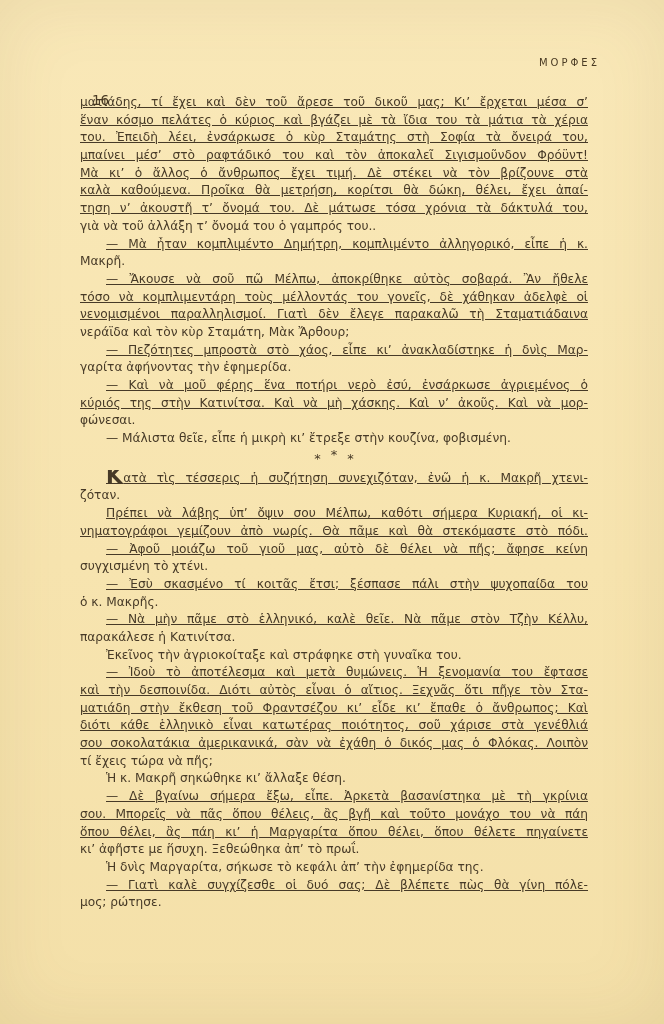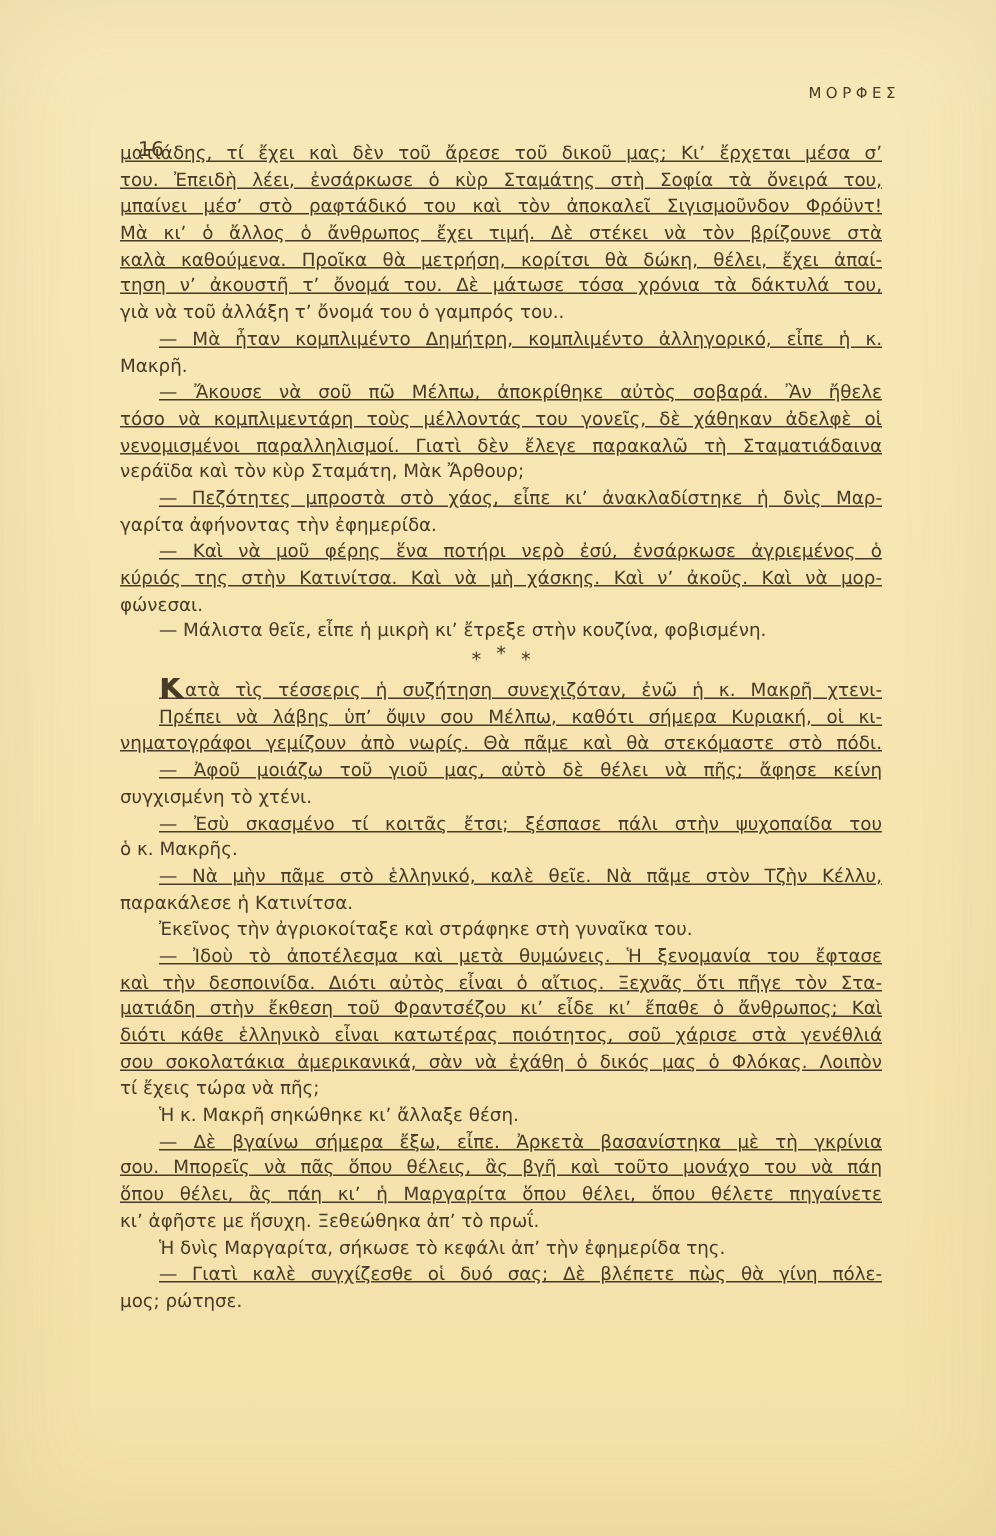--- a/index.html
+++ b/index.html
@@ -80,40 +80,42 @@
 <body style="color: rgb(71, 58, 39);">
 
 <div class="vignette"></div>
 
 <div class="running-header">ΜΟΡΦΕΣ</div>
 
 <div class="page-number">16</div>
 
 <div class="body-text">
     <div class="line just">ματιάδης, τί ἔχει καὶ δὲν τοῦ ἄρεσε τοῦ δικοῦ μας; Κι’ ἔρχεται μέσα σ’</div>
+    <div class="line just">ἕναν κόσμο πελάτες ὁ κύριος καὶ βγάζει μὲ τὰ ἴδια του τὰ μάτια τὰ χέρια</div>
     <div class="line just">του. Ἐπειδὴ λέει, ἐνσάρκωσε ὁ κὺρ Σταμάτης στὴ Σοφία τὰ ὄνειρά του,</div>
     <div class="line just">μπαίνει μέσ’ στὸ ραφτάδικό του καὶ τὸν ἀποκαλεῖ Σιγισμοῦνδον Φρόϋντ!</div>
     <div class="line just">Μὰ κι’ ὁ ἄλλος ὁ ἄνθρωπος ἔχει τιμή. Δὲ στέκει νὰ τὸν βρίζουνε στὰ</div>
     <div class="line just">καλὰ καθούμενα. Προῖκα θὰ μετρήση, κορίτσι θὰ δώκη, θέλει, ἔχει ἀπαί-</div>
     <div class="line just">τηση ν’ ἀκουστῆ τ’ ὄνομά του. Δὲ μάτωσε τόσα χρόνια τὰ δάκτυλά του,</div>
     <div class="line">γιὰ νὰ τοῦ ἀλλάξη τ’ ὄνομά του ὁ γαμπρός του..</div>
     <div class="line just ind">— Μὰ ἦταν κομπλιμέντο Δημήτρη, κομπλιμέντο ἀλληγορικό, εἶπε ἡ κ.</div>
     <div class="line">Μακρῆ.</div>
     <div class="line just ind">— Ἄκουσε νὰ σοῦ πῶ Μέλπω, ἀποκρίθηκε αὐτὸς σοβαρά. Ἂν ἤθελε</div>
     <div class="line just">τόσο νὰ κομπλιμεντάρη τοὺς μέλλοντάς του γονεῖς, δὲ χάθηκαν ἀδελφὲ οἱ</div>
     <div class="line just">νενομισμένοι παραλληλισμοί. Γιατὶ δὲν ἔλεγε παρακαλῶ τὴ Σταματιάδαινα</div>
     <div class="line">νεράϊδα καὶ τὸν κὺρ Σταμάτη, Μὰκ Ἄρθουρ;</div>
     <div class="line just ind">— Πεζότητες μπροστὰ στὸ χάος, εἶπε κι’ ἀνακλαδίστηκε ἡ δνὶς Μαρ-</div>
     <div class="line">γαρίτα ἀφήνοντας τὴν ἐφημερίδα.</div>
     <div class="line just ind">— Καὶ νὰ μοῦ φέρης ἕνα ποτήρι νερὸ ἐσύ, ἐνσάρκωσε ἀγριεμένος ὁ</div>
     <div class="line just">κύριός της στὴν Κατινίτσα. Καὶ νὰ μὴ χάσκης. Καὶ ν’ ἀκοῦς. Καὶ νὰ μορ-</div>
     <div class="line">φώνεσαι.</div>
     <div class="line ind">— Μάλιστα θεῖε, εἶπε ἡ μικρὴ κι’ ἔτρεξε στὴν κουζίνα, φοβισμένη.</div>
     <div class="sep"><span>*</span><span class="mid">*</span><span>*</span></div>
     <div class="line just ind"><span class="dropcap">Κ</span>ατὰ τὶς τέσσερις ἡ συζήτηση συνεχιζόταν, ἐνῶ ἡ κ. Μακρῆ χτενι-</div>
+    <div class="line">ζόταν.</div>
     <div class="line just ind">Πρέπει νὰ λάβης ὑπ’ ὄψιν σου Μέλπω, καθότι σήμερα Κυριακή, οἱ κι-</div>
     <div class="line just">νηματογράφοι γεμίζουν ἀπὸ νωρίς. Θὰ πᾶμε καὶ θὰ στεκόμαστε στὸ πόδι.</div>
     <div class="line just ind">— Ἀφοῦ μοιάζω τοῦ γιοῦ μας, αὐτὸ δὲ θέλει νὰ πῆς; ἄφησε κείνη</div>
     <div class="line">συγχισμένη τὸ χτένι.</div>
     <div class="line just ind">— Ἐσὺ σκασμένο τί κοιτᾶς ἔτσι; ξέσπασε πάλι στὴν ψυχοπαίδα του</div>
     <div class="line">ὁ κ. Μακρῆς.</div>
     <div class="line just ind">— Νὰ μὴν πᾶμε στὸ ἑλληνικό, καλὲ θεῖε. Νὰ πᾶμε στὸν Τζὴν Κέλλυ,</div>
     <div class="line">παρακάλεσε ἡ Κατινίτσα.</div>
     <div class="line ind">Ἐκεῖνος τὴν ἀγριοκοίταξε καὶ στράφηκε στὴ γυναῖκα του.</div>
     <div class="line just ind">— Ἰδοὺ τὸ ἀποτέλεσμα καὶ μετὰ θυμώνεις. Ἡ ξενομανία του ἔφτασε</div>

